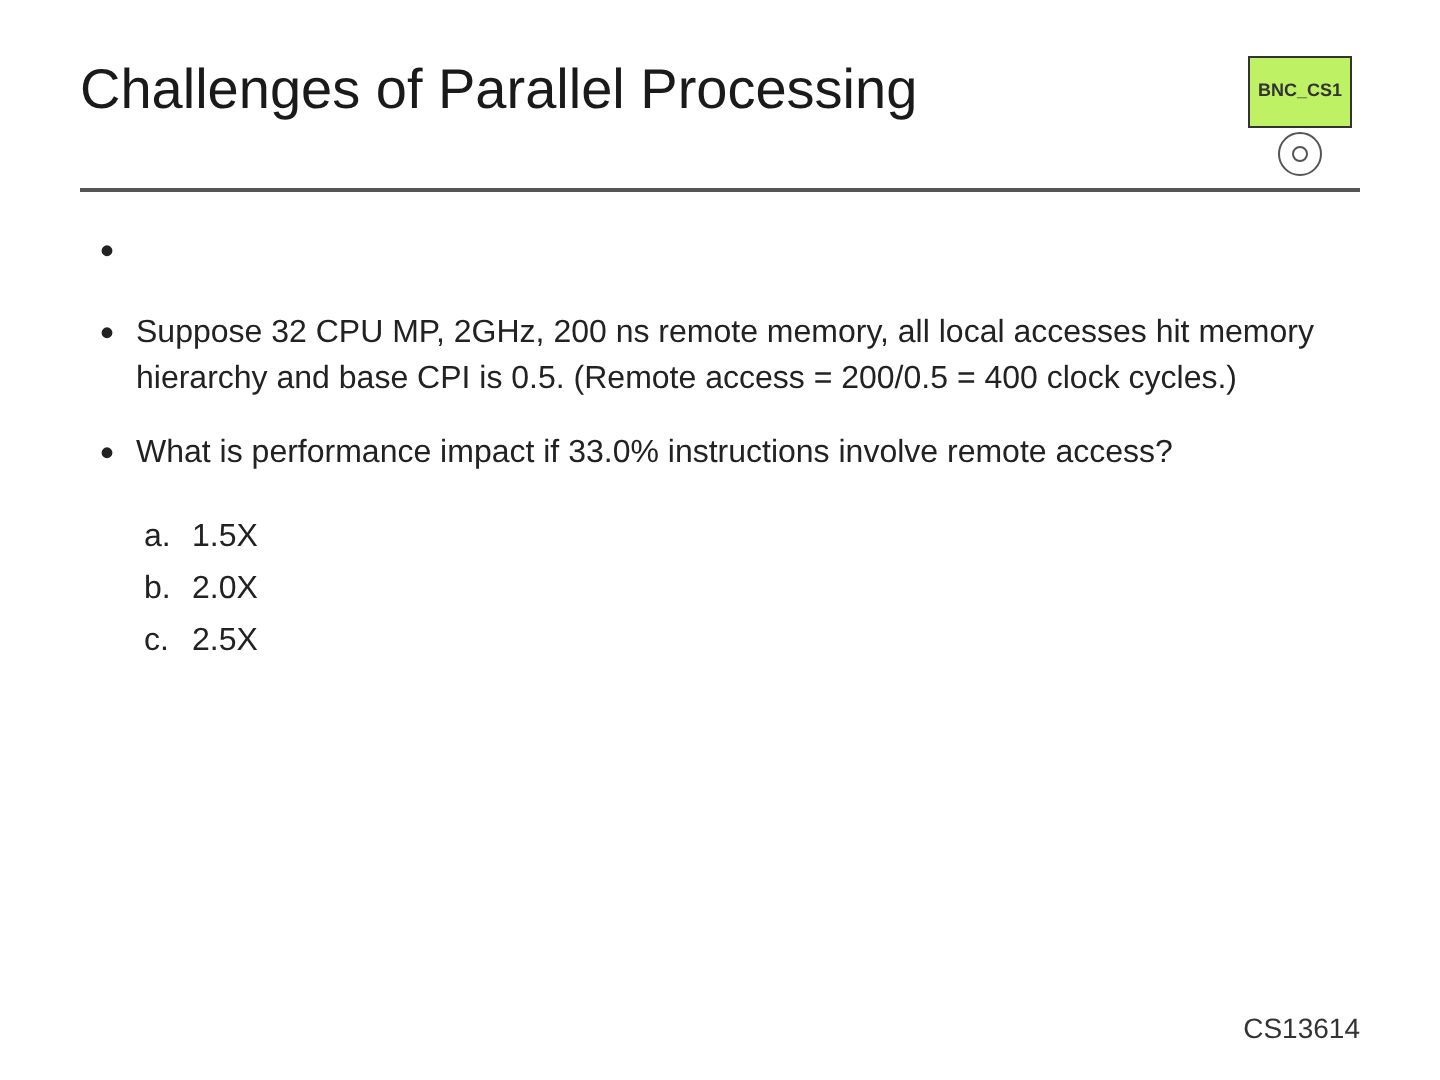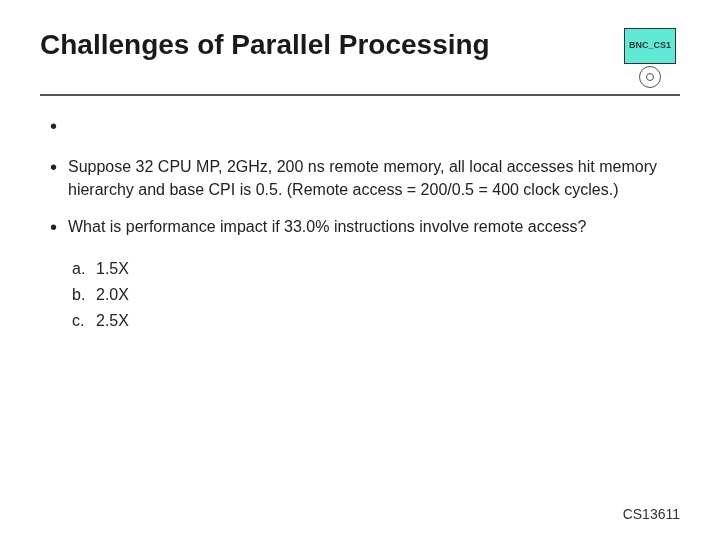--- a/index.html
+++ b/index.html
@@ -26,21 +26,21 @@
 
     .header {
       display: flex;
       align-items: flex-start;
       justify-content: space-between;
       margin-bottom: 6px;
     }
 
     .title {
       font-size: 28px;
-      font-weight: bold;
+      font-weight: normal;
       color: #1a1a1a;
       line-height: 1.2;
     }
 
     .logo-area {
       display: flex;
       flex-direction: column;
       align-items: center;
       gap: 2px;
       min-width: 60px;
@@ -49,21 +49,21 @@
     .logo-box {
       width: 52px;
       height: 36px;
       border: 1.5px solid #333;
       display: flex;
       align-items: center;
       justify-content: center;
       font-size: 9px;
       font-weight: bold;
       color: #333;
-      background: #5eead4;
+      background: #bef264;
       line-height: 1.1;
       text-align: center;
     }
 
     .logo-circle {
       width: 22px;
       height: 22px;
       border: 1.5px solid #555;
       border-radius: 50%;
       display: flex;
@@ -191,16 +191,16 @@
       <div class="sub-item">
         <span class="sub-label">c.</span>
         <span>2.5X</span>
       </div>
     </div>
 
   </div>
 
   <div class="footer">
     <span>CS136</span>
-    <span>11</span>
+    <span>14</span>
   </div>
 
 </div>
 
 </body></html>

